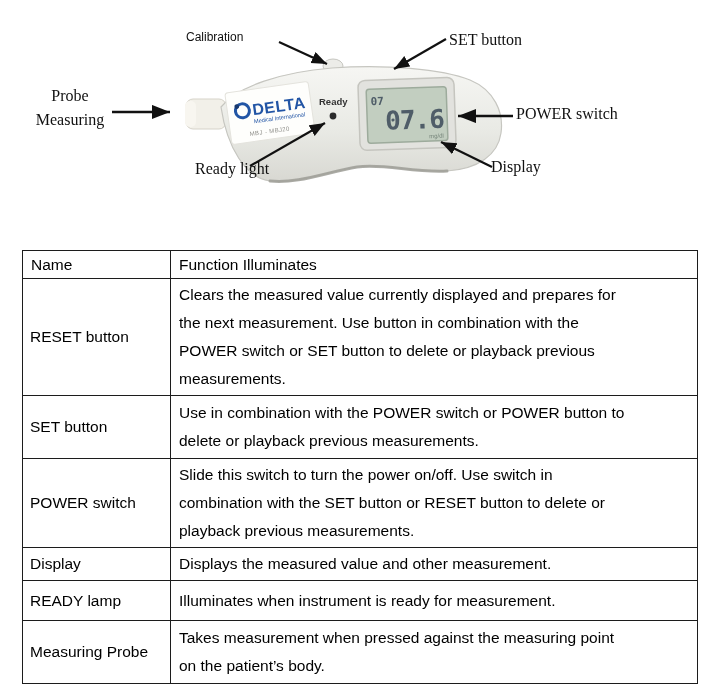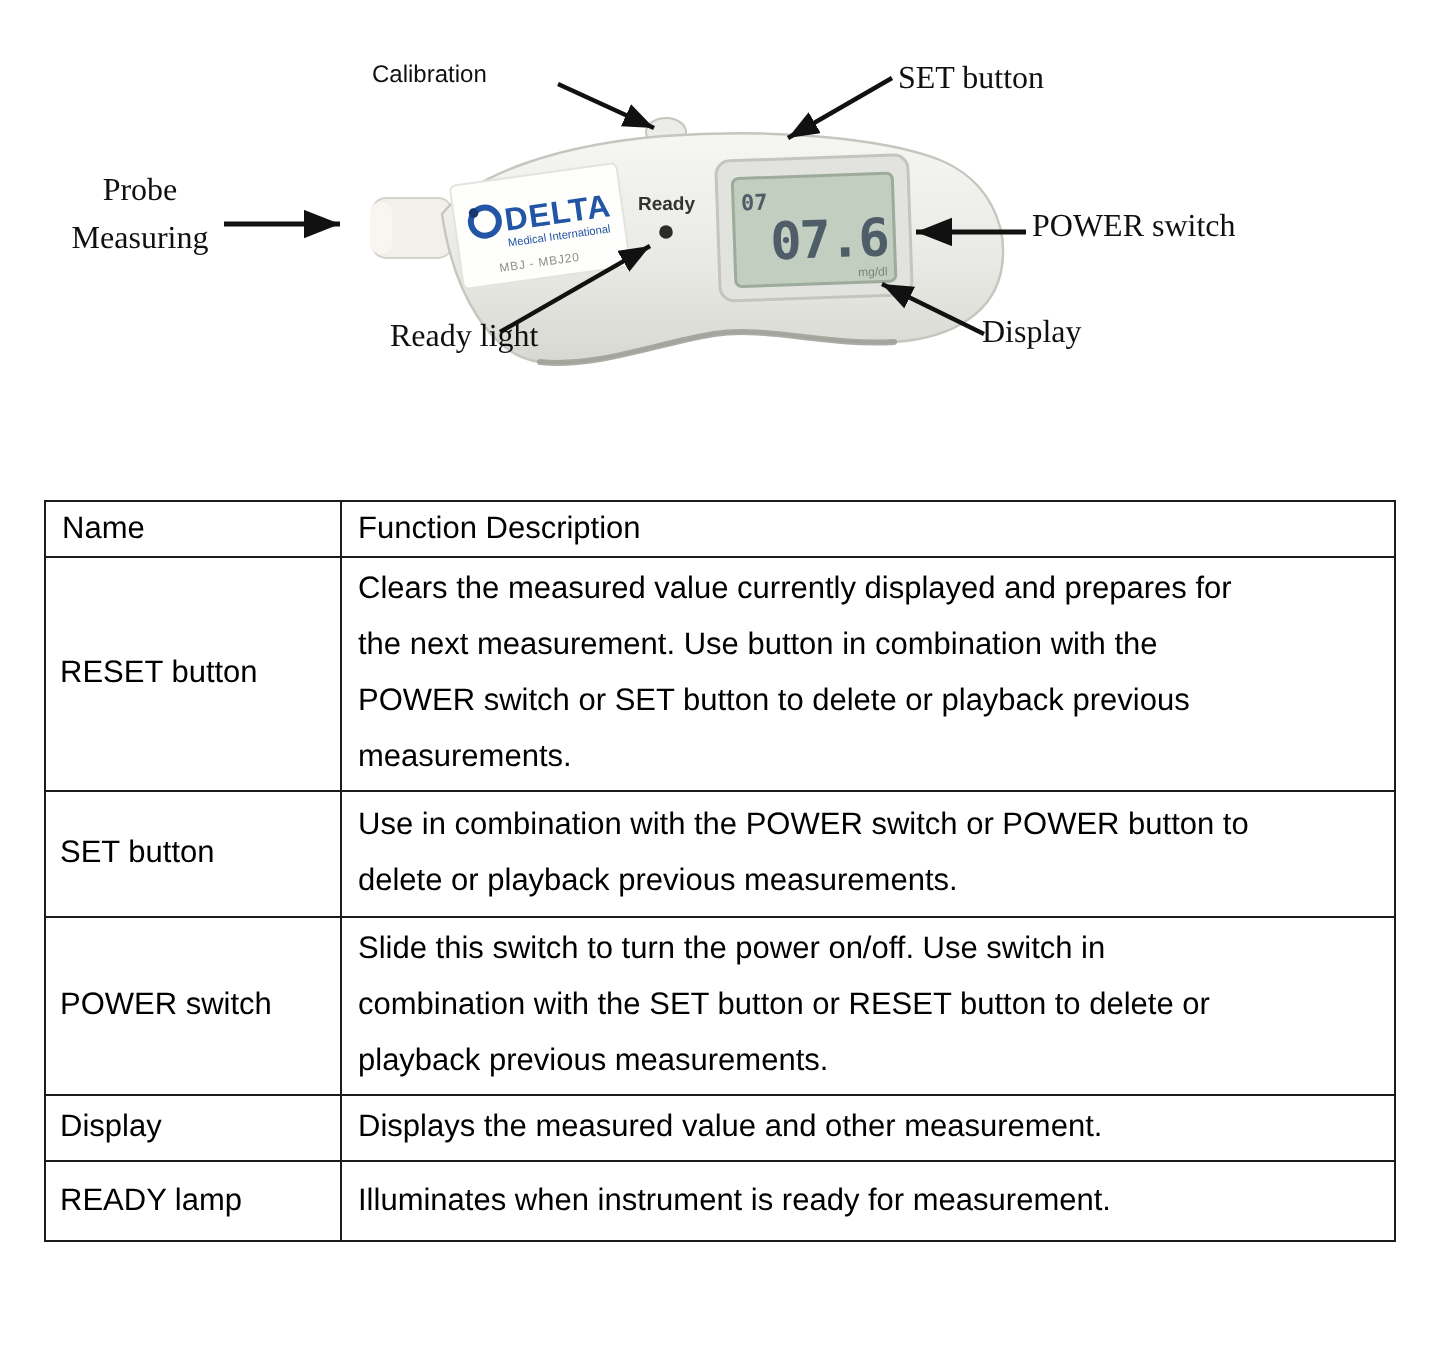--- a/index.html
+++ b/index.html
@@ -112,21 +112,21 @@
   </div>
 
   <table class="func-table">
     <colgroup>
       <col style="width:148px">
       <col style="width:527px">
     </colgroup>
     <thead>
       <tr>
         <th>Name</th>
-        <th>Function Description</th>
+        <th>Function Illuminates</th>
       </tr>
     </thead>
     <tbody>
         <tr>
           <td class="col-name">RESET button</td>
           <td class="col-desc">Clears the measured value currently displayed and prepares for
 the next measurement. Use button in combination with the
 POWER switch or SET button to delete or playback previous
 measurements.</td>
         </tr>
@@ -142,16 +142,21 @@
 playback previous measurements.</td>
         </tr>
         <tr>
           <td class="col-name">Display</td>
           <td class="col-desc">Displays the measured value and other measurement.</td>
         </tr>
         <tr>
           <td class="col-name">READY lamp</td>
           <td class="col-desc">Illuminates when instrument is ready for measurement.</td>
         </tr>
+        <tr>
+          <td class="col-name">Measuring Probe</td>
+          <td class="col-desc">Takes measurement when pressed against the measuring point
+on the patient’s body.</td>
+        </tr>
       </tbody>
   </table>
 
 </div>
 
 </body></html>

